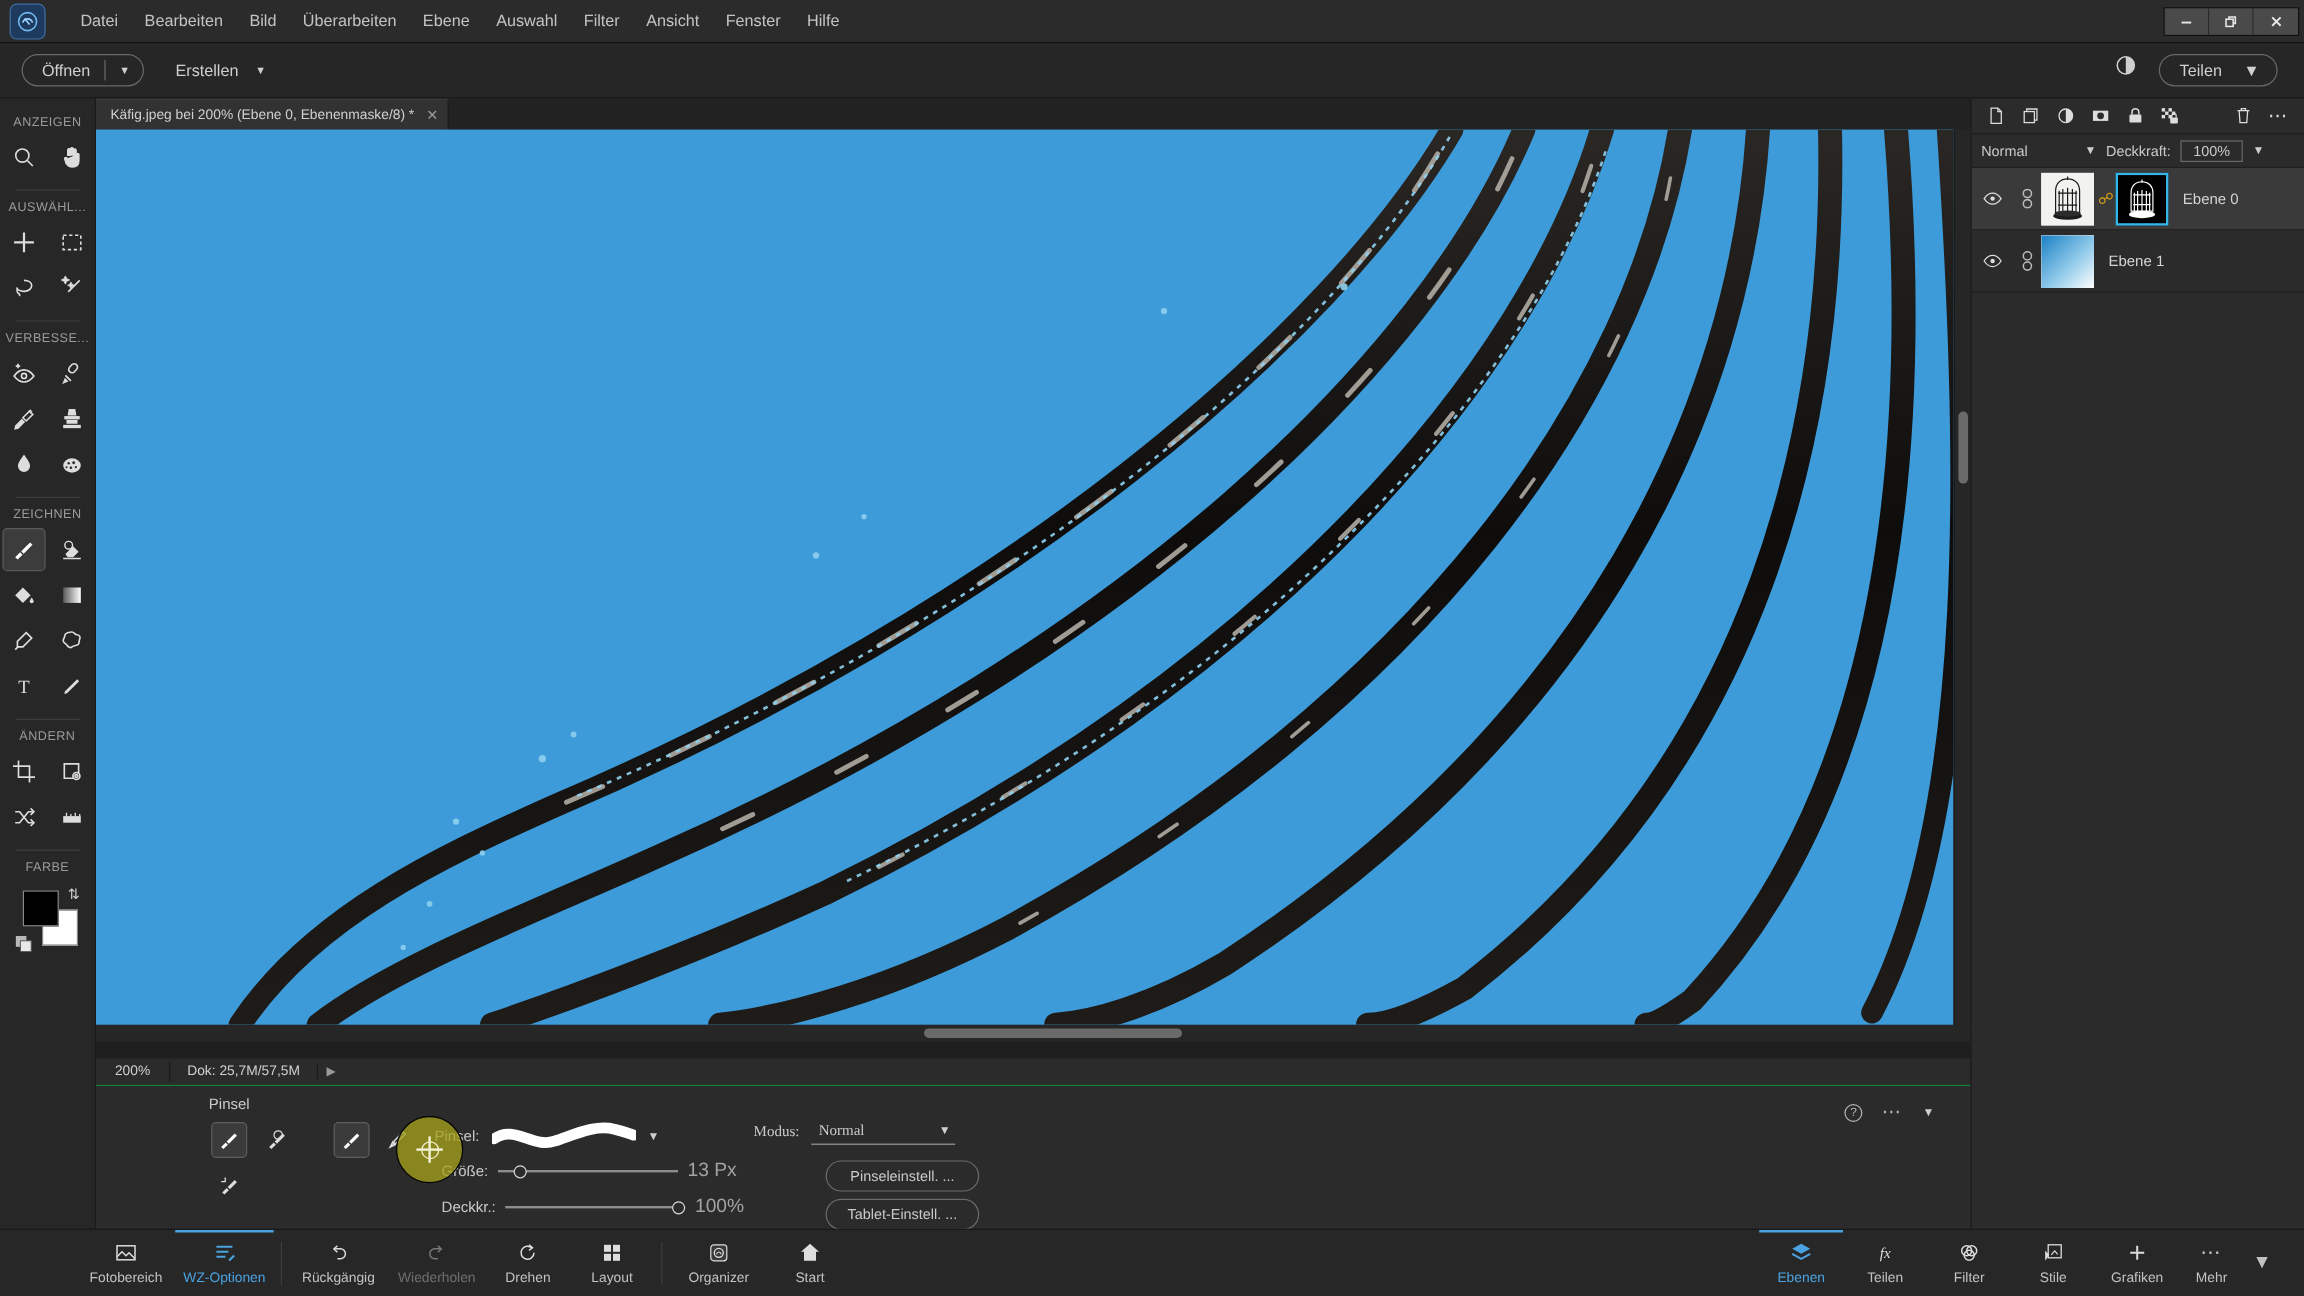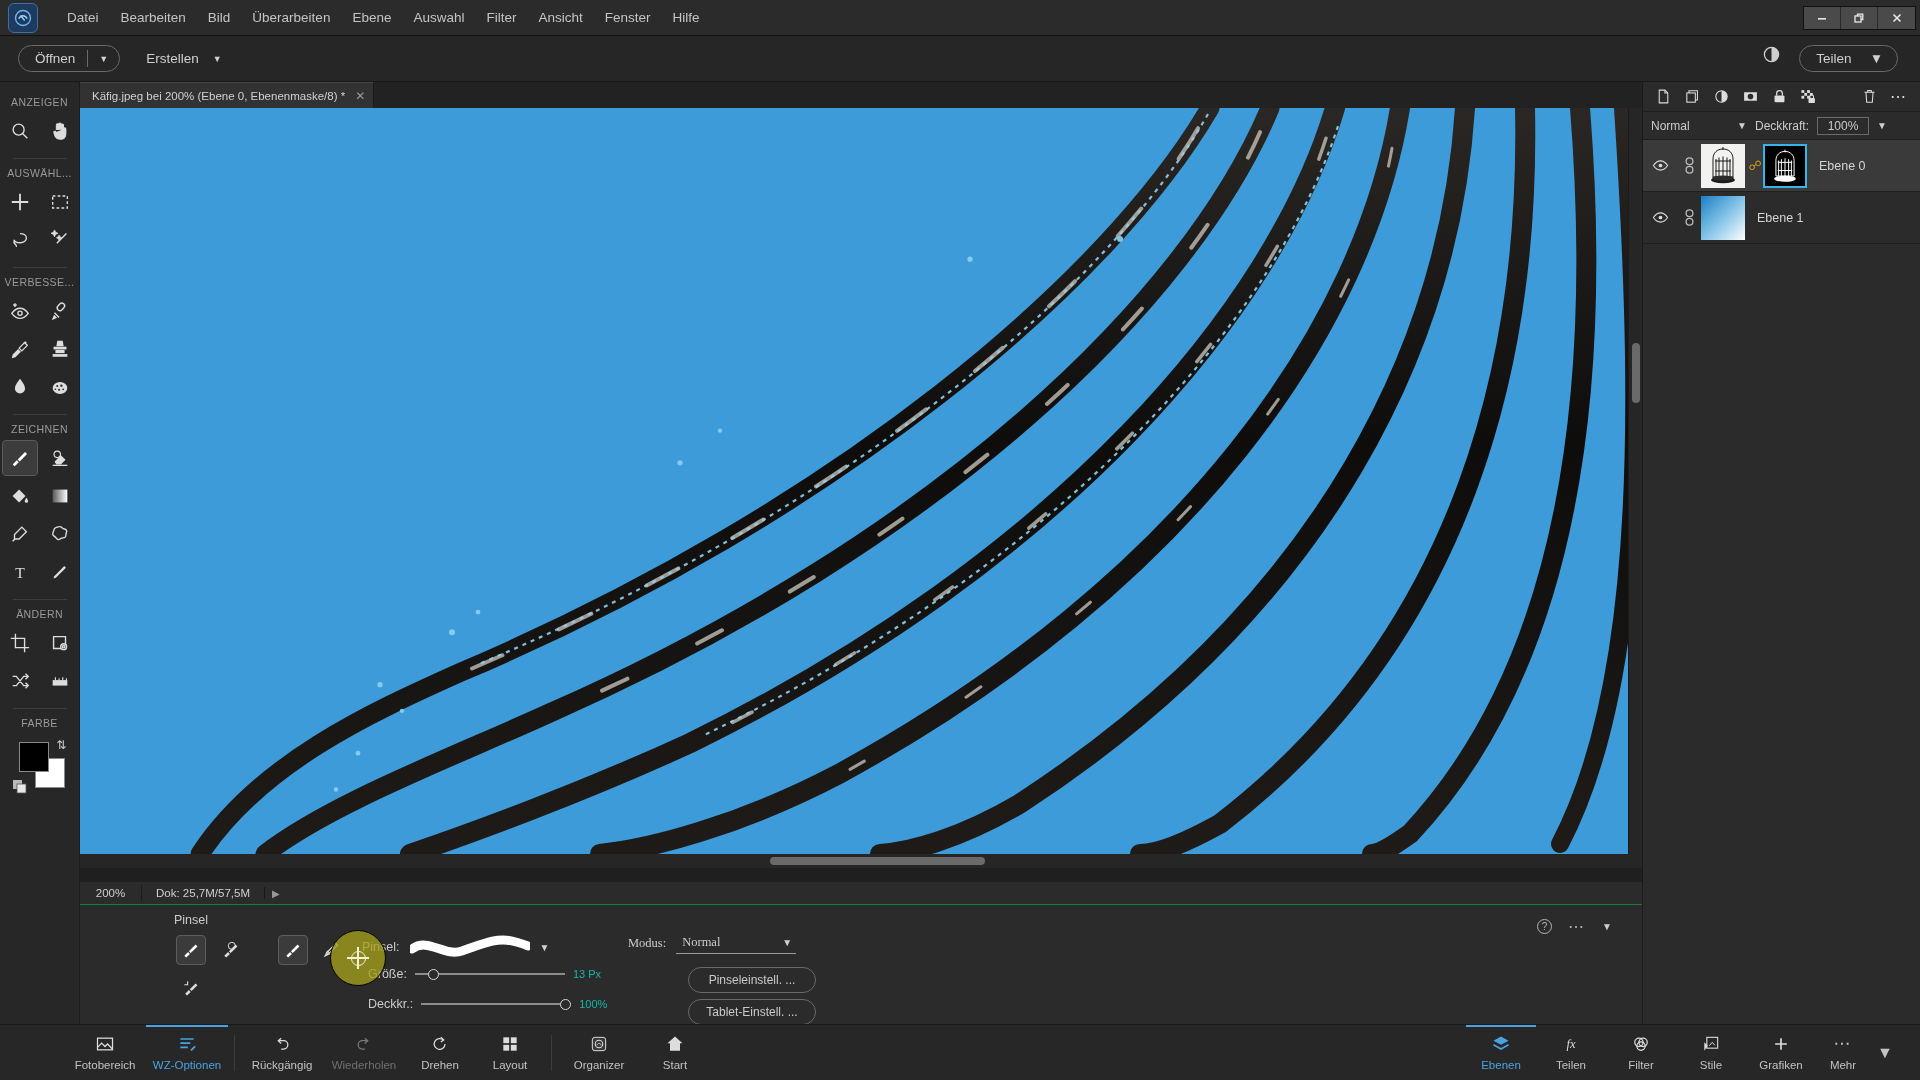--- a/index.html
+++ b/index.html
@@ -133,21 +133,21 @@
   .brush-preview {
     width: 120px; height: 28px; position: relative; overflow: hidden;
   }
   .brush-preview svg { width: 120px; height: 28px; }
   .caret { font-size: 10px; color: #cfcfcf; }
   .opt-size { position: absolute; left: 288px; top: 62px; display: flex; align-items: center; gap: 8px; }
   .opt-opac { position: absolute; left: 288px; top: 92px; display: flex; align-items: center; gap: 8px; }
   .slider { position: relative; width: 150px; height: 14px; display: flex; align-items: center; }
   .slider .track { width: 100%; height: 2px; background: #8d8d8d; }
   .slider .knob { position: absolute; width: 11px; height: 11px; border-radius: 50%; border: 1.6px solid #d8d8d8; background: #2b2b2b; }
-  .val { font-size: 11px; color: #14b8a6; min-width: 44px; }
+  .val { font-size: 16px; color: #a3a3a3; min-width: 44px; }
   .opt-mode { position: absolute; left: 548px; top: 28px; display: flex; align-items: center; gap: 10px; font-family: Liberation Serif, serif; }
   .select {
     width: 120px; border-bottom: 1.5px solid #9a9a9a; display: flex;
     align-items: center; justify-content: space-between; font-size: 12.5px;
     color: #cbcbcb; padding: 2px 4px 3px 6px;
   }
   .opt-btn {
     position: absolute; width: 128px; height: 26px; border: 1px solid #6a6a6a;
     border-radius: 13px; display: flex; align-items: center; justify-content: center;
     font-size: 12px; color: #cbcbcb;

